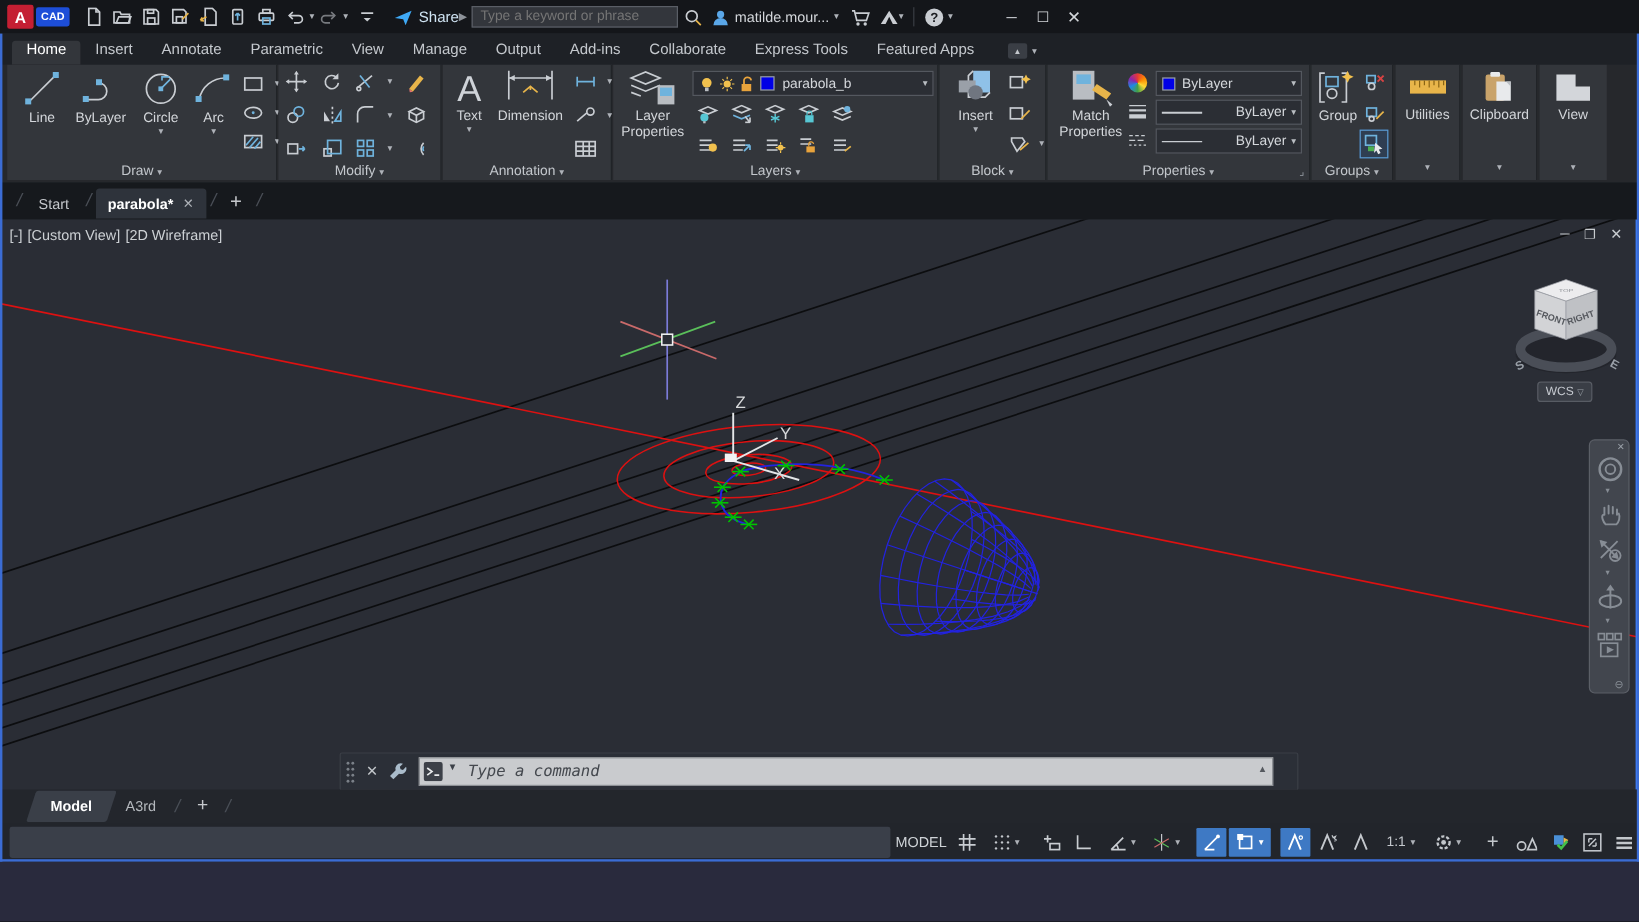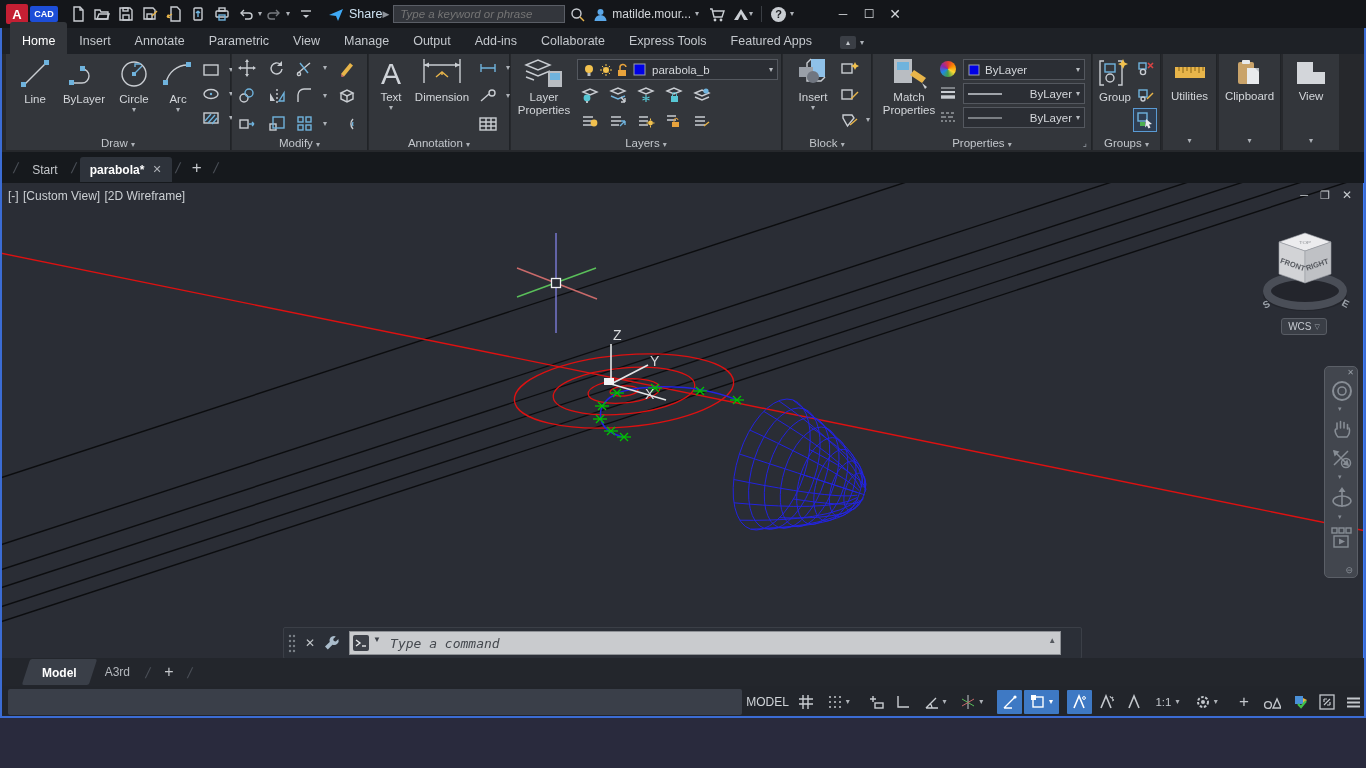--- a/index.html
+++ b/index.html
@@ -8,21 +8,21 @@
   .abs{position:absolute;}
   .flex{display:flex;align-items:center;}
   
   #titlebar{left:0;top:0;width:1366px;height:28px;background:#14161a;display:flex;align-items:center;}
   .qat-ic{width:24px;height:22px;display:flex;align-items:center;justify-content:center;}
   .caret{color:#aeb2b8;font-size:8px;line-height:8px;}
   .title-txt{color:#d7dadd;font-size:13px;}
   .winbtn{width:26px;height:22px;display:flex;align-items:center;justify-content:center;color:#d3d6da;font-size:12px;}
   
   #ribbontabs{left:0;top:28px;width:1366px;height:26px;background:#1e2126;display:flex;align-items:flex-end;padding-left:10px;}
-  .rtab{padding:12px 12px 6px 12px;font-size:12.5px;color:#c4c8cd;}
+  .rtab{padding:0 12px 6px 12px;font-size:12.5px;color:#c4c8cd;}
   .rtab.active{background:#33363b;color:#fff;border-radius:3px 3px 0 0;}
   
   #ribbon{left:0;top:54px;width:1366px;height:98px;background:#26282c;}
   .panel{position:absolute;top:0;height:96px;background:#33363b;border-right:1px solid #202327;}
   .plabel{position:absolute;bottom:1px;left:0;right:0;text-align:center;font-size:11.5px;color:#c3c7cc;}
   .bigbtn{position:absolute;top:3px;display:flex;flex-direction:column;align-items:center;}
   .biglbl{font-size:11.5px;color:#d3d6da;margin-top:2px;text-align:center;line-height:13px;}
   .sl{stroke:#c9cdd2;fill:none;stroke-width:1.4;}
   .sb{stroke:#6fb3dd;fill:none;stroke-width:1.4;}
   .sy{stroke:#e8b54a;fill:none;stroke-width:1.4;}
@@ -129,21 +129,21 @@
           <path d="M4 7l3 3 3-3z" fill="#c9cdd2"></path>
         </svg>
       </div>
     <div class="flex" style="margin-left:10px;gap:5px;">
       <svg width="16" height="14">
           <path d="M1 8l14-6-5 12-2-5z" fill="#3fa9f5"></path>
         </svg>
       <span style="color:#cfe3f2;font-size:12.5px;">Share</span>
     </div>
     <div style="color:#8d9299;font-size:9px;margin-right:4px;">▶</div>
-    <input style="width: 172px; height: 18px; background: rgb(51, 54, 60); border: 1px solid rgb(90, 94, 102); color: rgb(154, 160, 168); font-style: italic; font-size: 11.5px; padding: 0px 6px;" placeholder="Type a keyword or phrase">
+    <input style="width: 172px; height: 18px; background: rgb(51, 54, 60); border: 1px solid rgb(90, 94, 102); color: rgb(154, 160, 168); font-size: 11.5px; padding: 0px 6px;" placeholder="Type a keyword or phrase">
     <div class="qat-ic">
         <svg width="15" height="15">
           <circle class="sl" cx="6.5" cy="6.5" r="4.5"></circle>
           <path class="sy" d="M10 10l4 4"></path>
         </svg>
       </div>
     <div class="flex" style="gap:4px;margin-left:4px;">
       <svg width="15" height="15">
           <circle cx="7.5" cy="5" r="3" fill="#5aa7e8"></circle>
           <path d="M1.5 14a6 6 0 0 1 12 0z" fill="#5aa7e8"></path>

